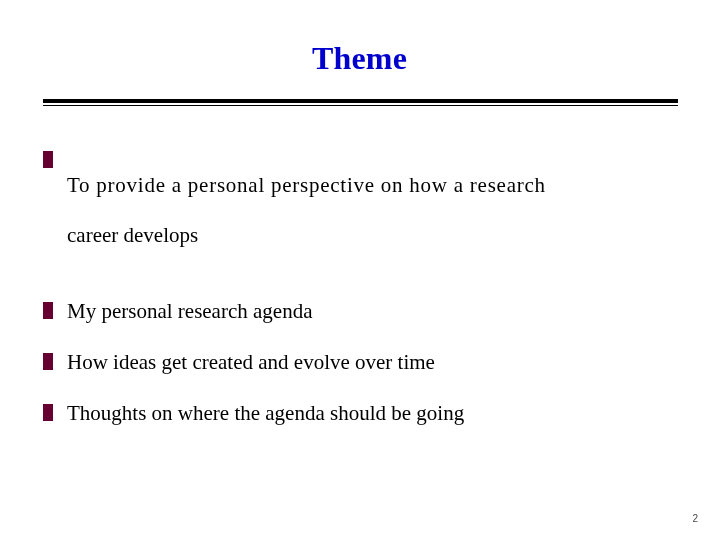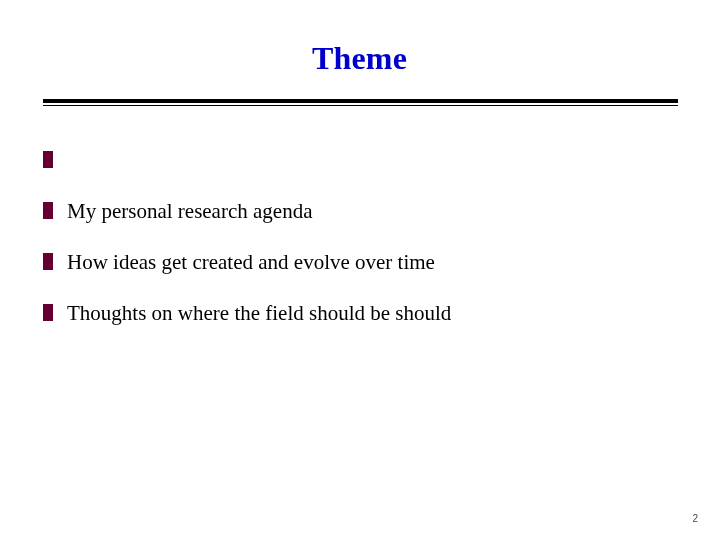--- a/index.html
+++ b/index.html
@@ -126,35 +126,37 @@
     <div class="rule-thick"></div>
     <div class="rule-gap"></div>
     <div class="rule-thin"></div>
   </div>
 
   <div id="bullet-list">
 
     <div class="bullet-row wrap">
       <span class="bullet-marker"></span>
       <span class="bullet-text">
+        <span class="line-1">To provide a personal perspective on how a research</span>
+        <span class="line-2">career develops</span>
       </span>
     </div>
 
     <div class="bullet-row">
       <span class="bullet-marker"></span>
       <span class="bullet-text">My personal research agenda</span>
     </div>
 
     <div class="bullet-row">
       <span class="bullet-marker"></span>
       <span class="bullet-text">How ideas get created and evolve over time</span>
     </div>
 
     <div class="bullet-row">
       <span class="bullet-marker"></span>
-      <span class="bullet-text">Thoughts on where the field should be should</span>
+      <span class="bullet-text">Thoughts on where the agenda should be going</span>
     </div>
 
   </div>
 
   <div id="page-number">2</div>
 
 </div>
 
 </body></html>

